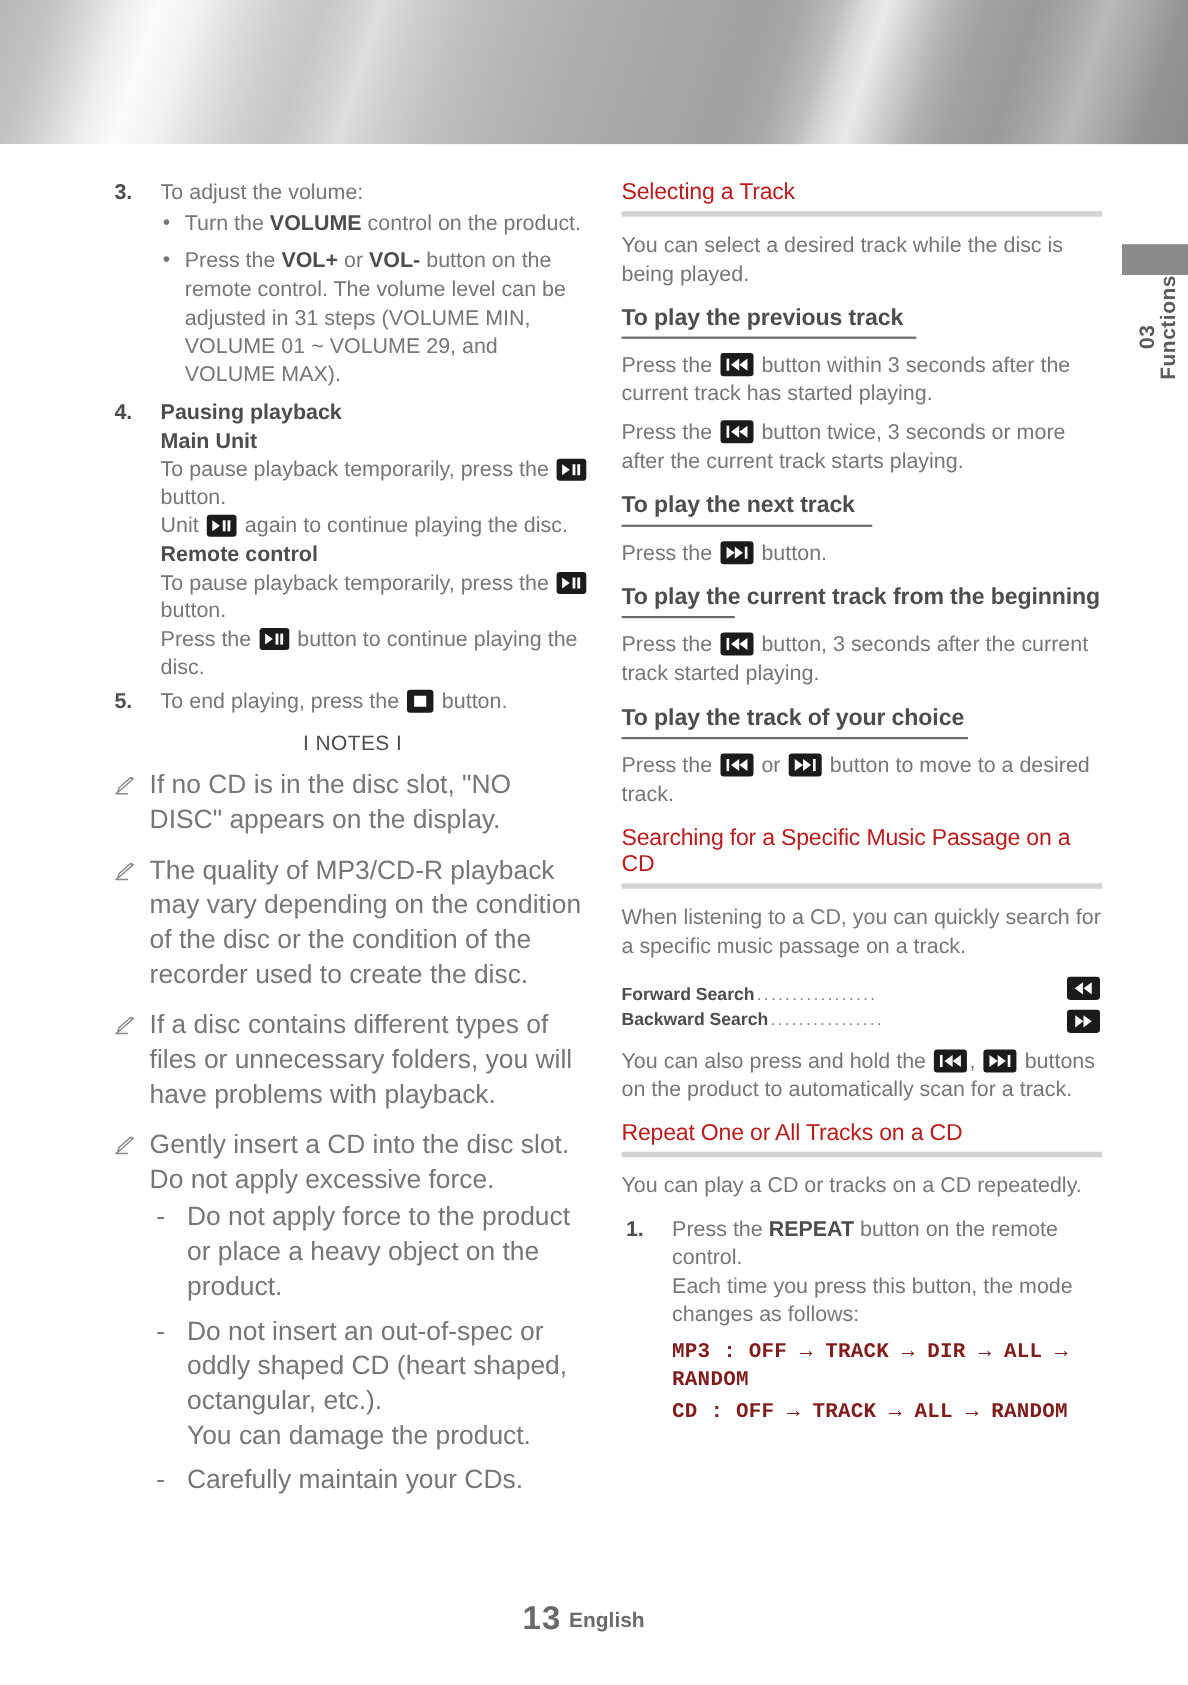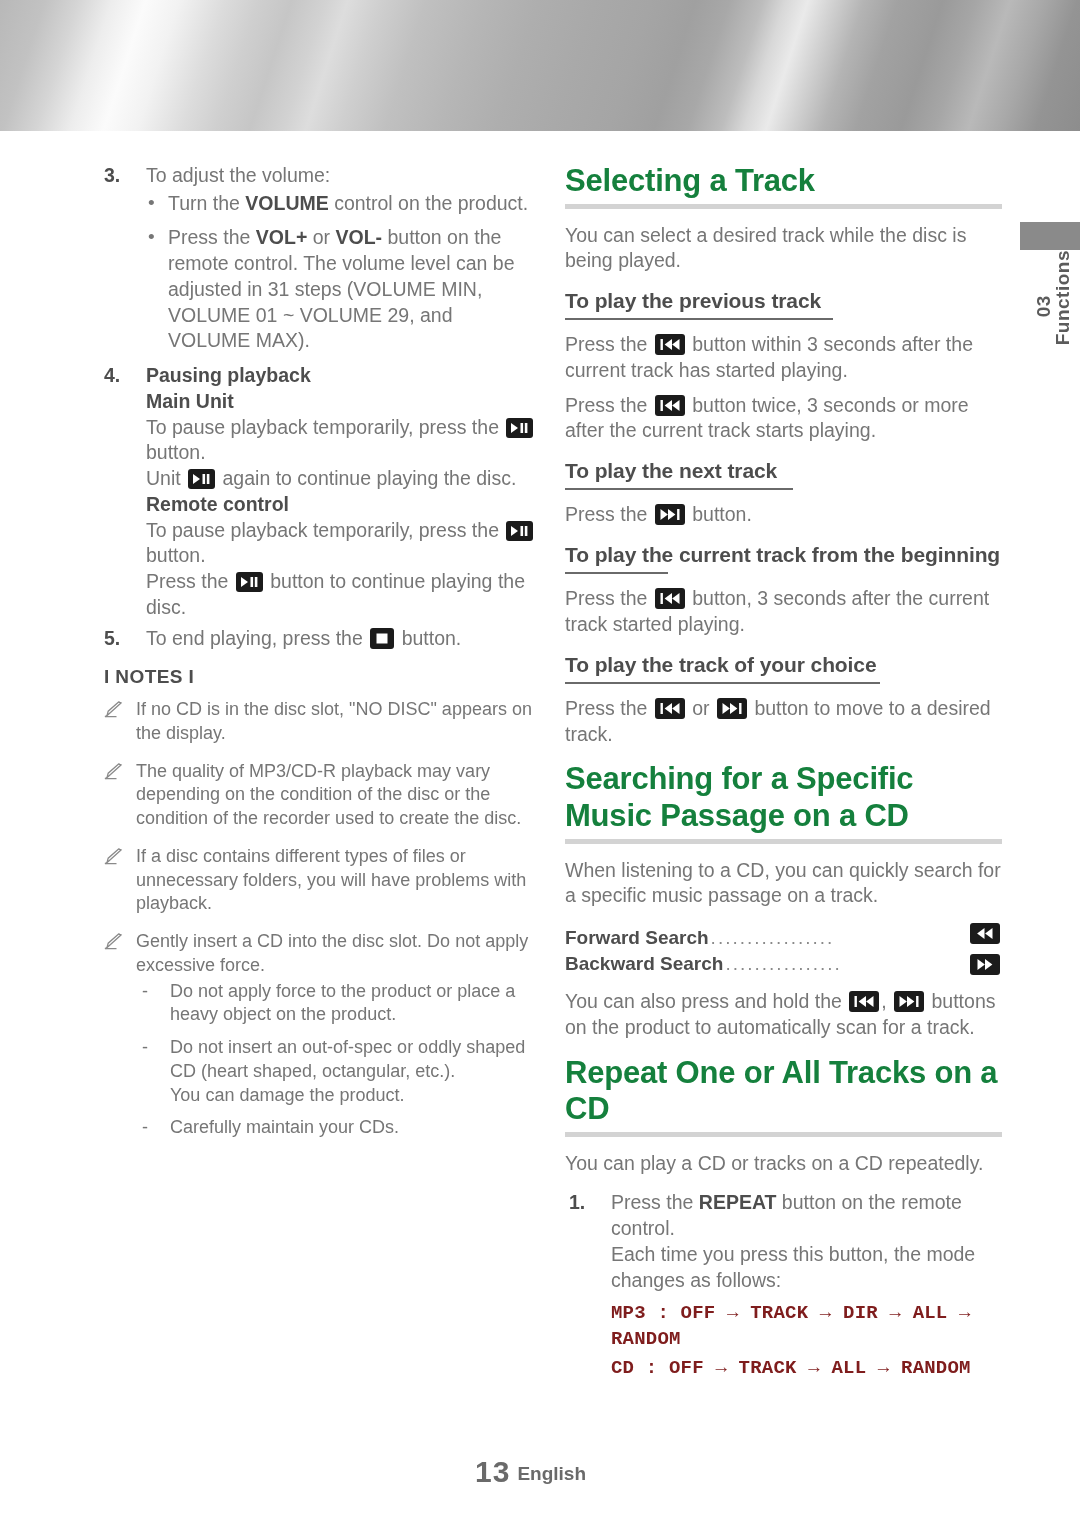--- a/index.html
+++ b/index.html
@@ -71,23 +71,23 @@
   .col {
     position: absolute;
     top: 32px;
     width: 437px;
   }
   .col-left  { left: 100px; }
   .col-right { left: 565px; }
 
   
   .h-main {
-    font-size: 31px;
-    font-weight: bold;
-    color: #15803d;
+    font-size: 21px;
+    font-weight: normal;
+    color: #b91c1c;
     line-height: 1.18;
     margin: 0 0 2px 0;
     letter-spacing: -0.2px;
   }
   .rule-main {
     height: 5px;
     background: #d3d3d3;
     margin: 4px 0 14px 0;
   }
   .h-sub {
@@ -147,30 +147,31 @@
     content: "\2022";
     position: absolute;
     left: 2px; top: -1px;
     color: #767676;
     font-size: 19px;
   }
 
   
   .notes-title {
     font-size: 19px;
-    font-weight: bold;
+    font-weight: normal;
     color: #4d4d4d;
     letter-spacing: 0.4px;
     margin: 14px 0 10px 4px;
+    text-align: center;
   }
   .note {
     position: relative;
     padding-left: 36px;
     margin-bottom: 14px;
-    font-size: 18px;
+    font-size: 24px;
     line-height: 1.32;
     color: #767676;
   }
   .note .pencil {
     position: absolute;
     left: 2px; top: 3px;
     width: 22px; height: 18px;
   }
   .dash-list { list-style: none; margin: 2px 0 0 0; padding: 0; }
   .dash-list li {
@@ -197,21 +198,21 @@
     margin: 0 2px;
   }
   .ico-pp { width: 27px; height: 20px; }
   .ico-stop { width: 24px; height: 21px; }
   .ico-trk { width: 30px; height: 21px; }
   .ico-seek { width: 30px; height: 21px; }
   .ico svg { position: absolute; left: 0; top: 0; }
 
   
   .leader-row {
-    font-size: 19px;
+    font-size: 16px;
     font-weight: bold;
     color: #4d4d4d;
     display: flex;
     align-items: baseline;
     margin-bottom: 4px;
     white-space: nowrap;
   }
   .leader-row .lbl { flex: 0 0 auto; }
   .leader-row .dots {
     flex: 1 1 auto;

